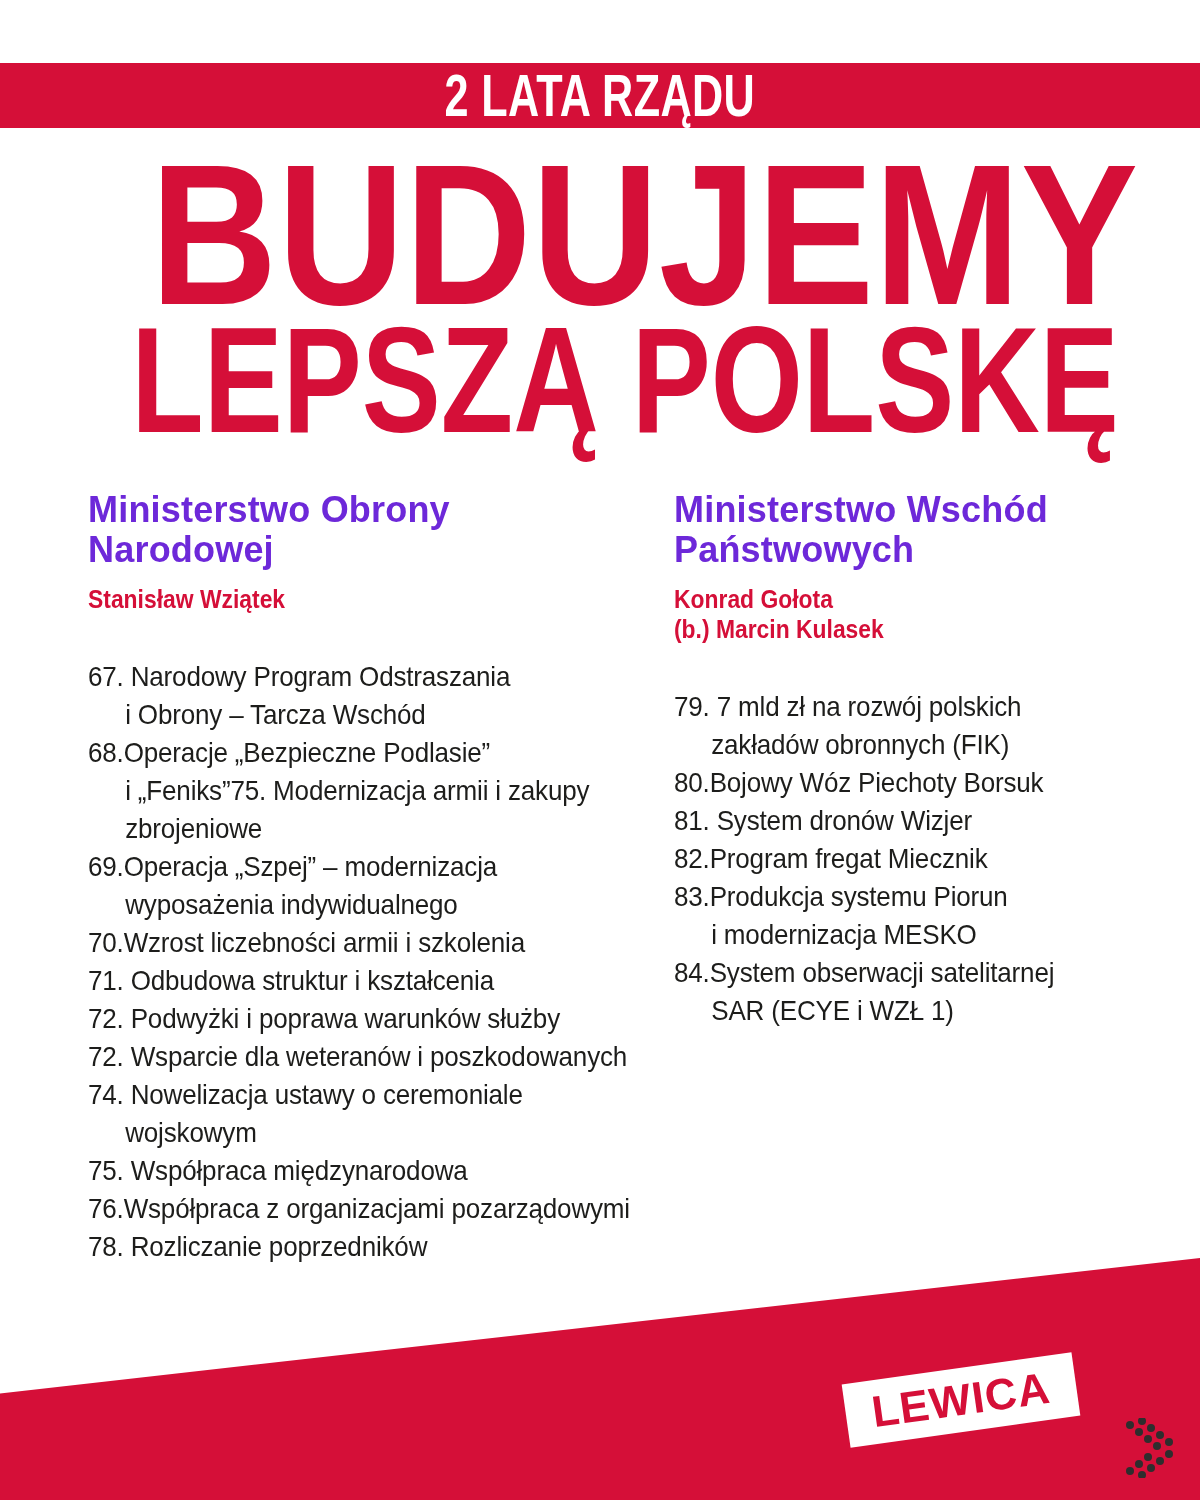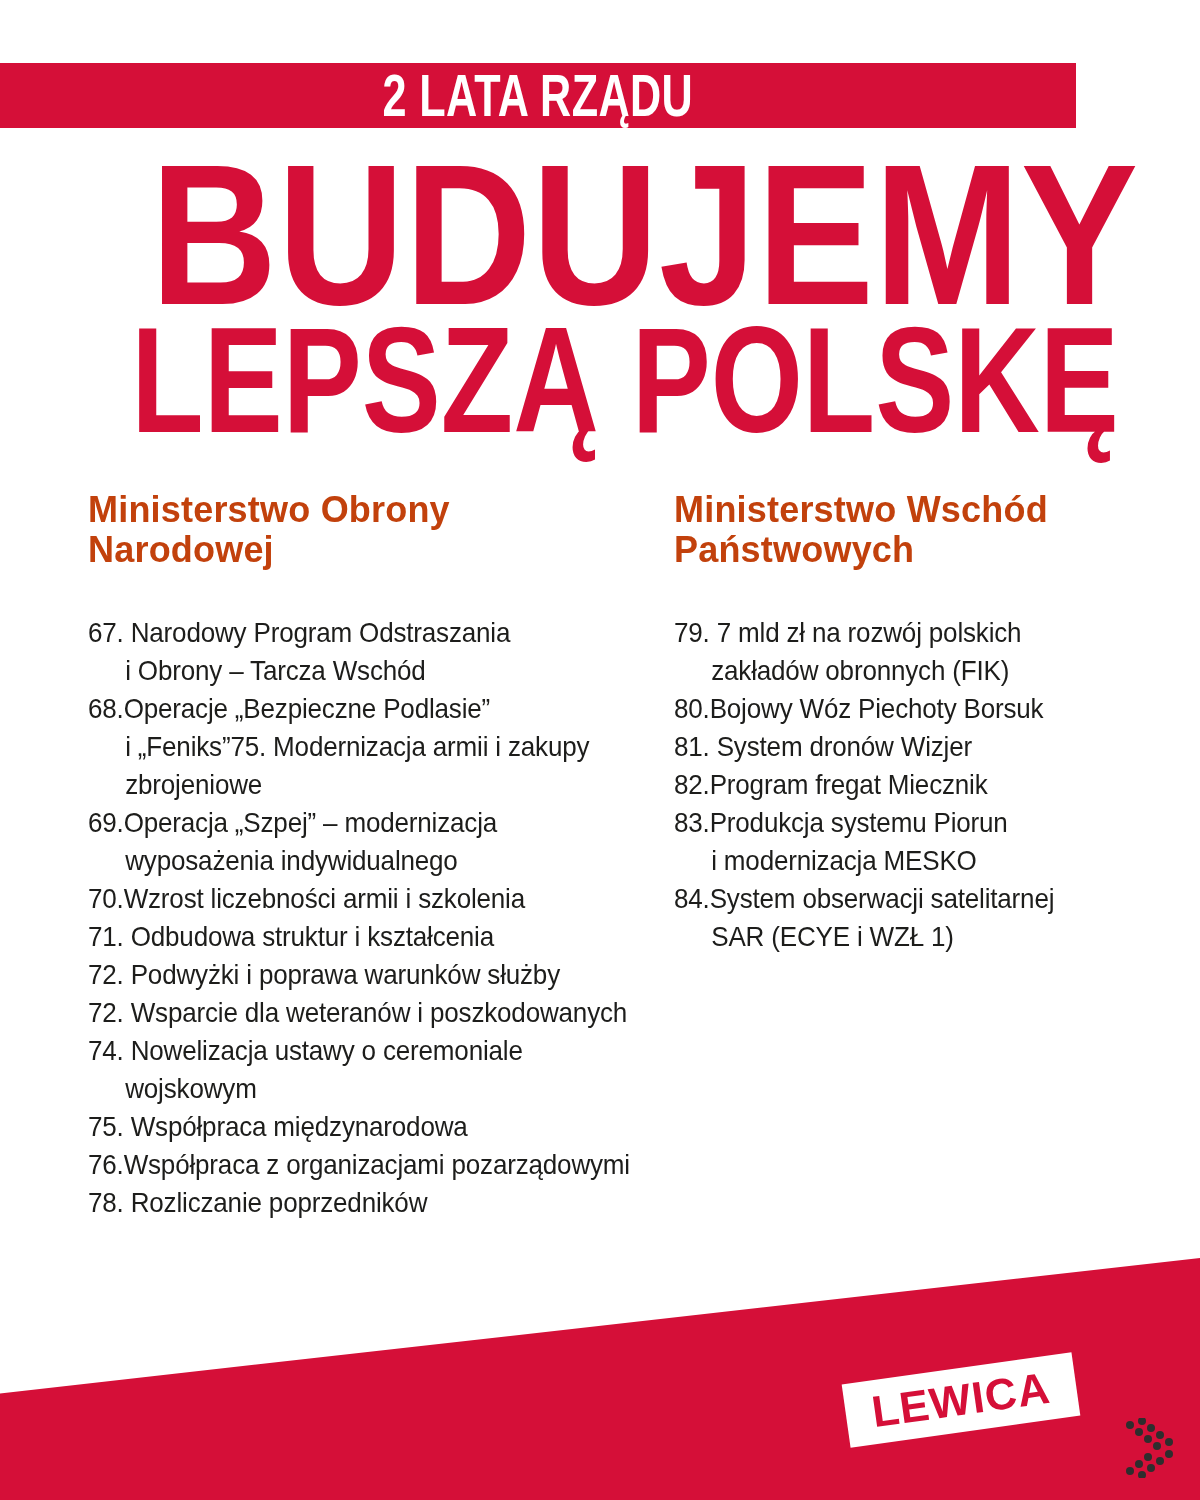--- a/index.html
+++ b/index.html
@@ -14,21 +14,21 @@
     background: #ffffff;
     overflow: hidden;
     font-family: "Liberation Sans", sans-serif;
     color: #1d1d1b;
   }
 
   
   .banner {
     position: absolute;
     left: 0; top: 63px;
-    width: 1076px; height: 65px;
+    width: 1200px; height: 65px;
     background: #d50f38;
     display: flex;
     align-items: center;
     justify-content: center;
   }
   .banner .banner-text {
     display: inline-block;
     color: #ffffff;
     font-size: 60px;
     font-weight: 700;
@@ -78,21 +78,21 @@
   }
   .col.col-left  { left: 88px;  width: 600px; }
   .col.col-right { left: 674px; width: 520px; }
 
   .ministry {
     margin: 0 0 14px 0;
     width: 470px;
     font-size: 36px;
     line-height: 40px;
     font-weight: 700;
-    color: #c2410c;
+    color: #6d28d9;
     letter-spacing: 0.2px;
   }
   .ministers {
     min-height: 30px;
   }
   .minister {
     color: #d50f38;
     font-weight: 700;
     font-size: 26px;
     line-height: 30px;
@@ -160,20 +160,23 @@
 
   <div class="headline-1">
     <span class="squeeze">BUDUJEMY</span>
   </div>
   <div class="headline-2">
     <span class="squeeze">LEPSZĄ POLSKĘ</span>
   </div>
 
   <div class="col col-left">
     <h2 class="ministry">Ministerstwo Obrony Narodowej</h2>
+    <div class="ministers">
+        <div class="minister">Stanisław Wziątek</div>
+      </div>
     <div class="list">
         <div class="list-line">67. Narodowy Program Odstraszania</div>
         <div class="list-line cont">i Obrony – Tarcza Wschód</div>
         <div class="list-line">68.Operacje „Bezpieczne Podlasie”</div>
         <div class="list-line cont">i „Feniks”75. Modernizacja armii i zakupy</div>
         <div class="list-line cont">zbrojeniowe</div>
         <div class="list-line">69.Operacja „Szpej” – modernizacja</div>
         <div class="list-line cont">wyposażenia indywidualnego</div>
         <div class="list-line">70.Wzrost liczebności armii i szkolenia</div>
         <div class="list-line">71. Odbudowa struktur i kształcenia</div>
@@ -182,20 +185,24 @@
         <div class="list-line">74. Nowelizacja ustawy o ceremoniale</div>
         <div class="list-line cont">wojskowym</div>
         <div class="list-line">75. Współpraca międzynarodowa</div>
         <div class="list-line">76.Współpraca z organizacjami pozarządowymi</div>
         <div class="list-line">78. Rozliczanie poprzedników</div>
       </div>
   </div>
 
   <div class="col col-right">
     <h2 class="ministry">Ministerstwo Wschód Państwowych</h2>
+    <div class="ministers">
+        <div class="minister">Konrad Gołota</div>
+        <div class="minister">(b.) Marcin Kulasek</div>
+      </div>
     <div class="list">
         <div class="list-line">79. 7 mld zł na rozwój polskich</div>
         <div class="list-line cont">zakładów obronnych (FIK)</div>
         <div class="list-line">80.Bojowy Wóz Piechoty Borsuk</div>
         <div class="list-line">81. System dronów Wizjer</div>
         <div class="list-line">82.Program fregat Miecznik</div>
         <div class="list-line">83.Produkcja systemu Piorun</div>
         <div class="list-line cont">i modernizacja MESKO</div>
         <div class="list-line">84.System obserwacji satelitarnej</div>
         <div class="list-line cont">SAR (ECYE i WZŁ 1)</div>

